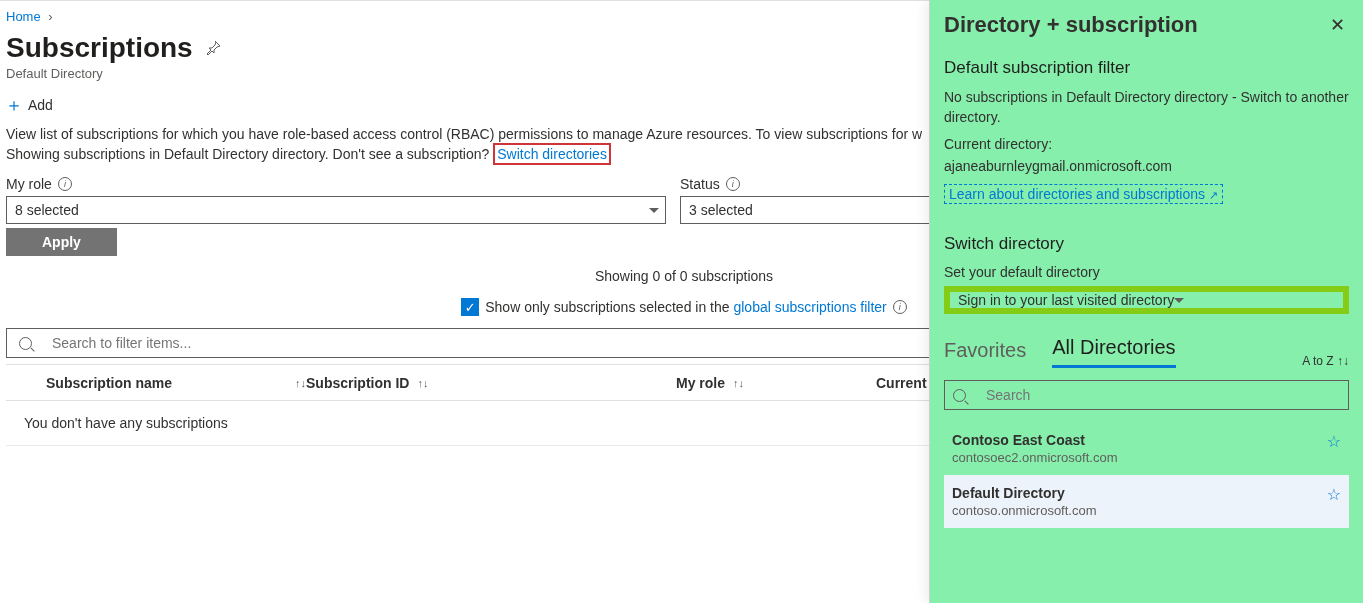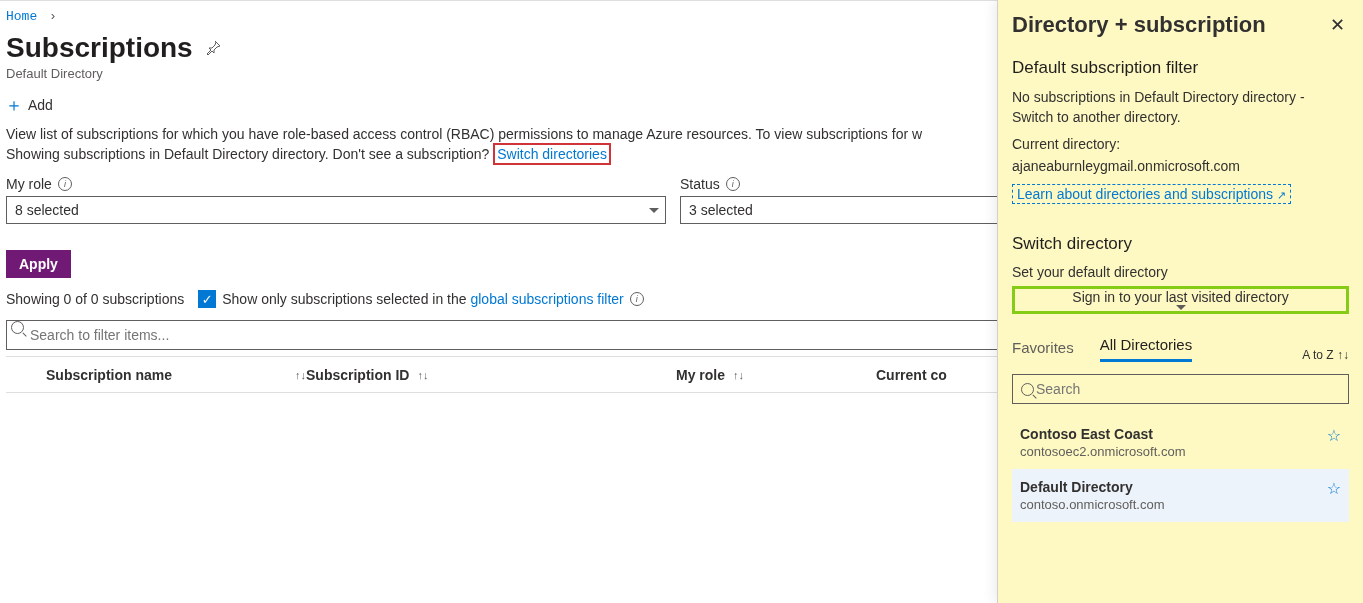--- a/index.html
+++ b/index.html
@@ -16,21 +16,21 @@
 
   
   .main {
     position: absolute;
     left: 0; top: 0; right: 0; bottom: 0;
     padding: 4px 0 0 6px;
     border-top: 1px solid #e1dfdd;
     border-right: 1px solid #e1dfdd;
   }
 
-  .breadcrumb { padding: 4px 0 8px 0; font-family: Liberation Mono, monospace; }
+  .breadcrumb { padding: 4px 0 8px 0; }
   .breadcrumb a { color: #0078d4; text-decoration: none; font-size: 13px; }
   .breadcrumb .chev { color: #605e5c; padding: 0 4px; }
 
   .title-row { display: flex; align-items: center; gap: 12px; }
   .title-row h1 { font-size: 28px; font-weight: 600; color: #201f1e; }
   .pin {
     width: 16px; height: 16px; display: inline-flex;
     align-items: center; justify-content: center;
     cursor: pointer; color: #605e5c;
   }
@@ -63,43 +63,43 @@
     height: 28px; border: 1px solid #605e5c; background: #fff;
     display: flex; align-items: center; justify-content: space-between;
     padding: 0 6px 0 8px; font-size: 14px; cursor: pointer;
   }
   .chevron-down {
     width: 0; height: 0; border-left: 5px solid transparent;
     border-right: 5px solid transparent; border-top: 5px solid #605e5c;
   }
 
   .apply-btn {
-    margin-top: 26px;
-    background: #701a75; color: #fff; border: none;
-    padding: 6px 13px; font-size: 14px; font-weight: 600;
+    margin-top: 4px;
+    background: #737373; color: #fff; border: none;
+    padding: 6px 36px; font-size: 14px; font-weight: 600;
     cursor: pointer;
   }
 
   .status-row {
-    margin-top: 12px; display: flex; align-items: center; gap: 14px; font-size: 14px;
+    margin-top: 12px; display: flex; align-items: center; gap: 14px; font-size: 14px; flex-direction: column;
   }
   .checkbox {
     width: 18px; height: 18px; background: #0078d4;
     display: inline-flex; align-items: center; justify-content: center;
     color: #fff; font-size: 13px; cursor: pointer;
   }
   .show-only { display: flex; align-items: center; gap: 6px; }
   .show-only a { color: #0078d4; text-decoration: none; }
   .lnk { color: #0078d4; }
 
   .search-box {
     margin-top: 12px;
     border: 1px solid #605e5c;
-    height: 30px; display: flex; 
-    padding: 0 4px; gap: 6px; margin-right: 10px;
+    height: 30px; display: flex; align-items: center;
+    padding: 0 12px; gap: 20px; margin-right: 10px;
   }
   .search-box input {
     flex: 1; border: none; outline: none; font-size: 14px;
     background: transparent; color: #323130;
   }
   .mag {
     width: 13px; height: 13px; border: 1.3px solid #605e5c; border-radius: 50%;
     position: relative;
   }
   .mag::after {
@@ -125,21 +125,21 @@
   .th.role { flex: 0 0 200px; }
   .th.cc   { flex: 1; }
   .sort-icon {
     display: inline-flex; flex-direction: row; gap: 0px; color: #605e5c; font-size: 11px;
   }
   .empty-row { padding: 14px 0 14px 18px; font-size: 14px; color: #323130; border-bottom: 1px solid #edebe9; }
 
   
   .panel {
     position: absolute; top: 0; right: 0; bottom: 0;
-    width: 366px; background: #fef9c3;
+    width: 434px; background: #86efac;
     border-left: 1px solid #cfcfcf;
     box-shadow: -3px 0 12px rgba(0,0,0,0.08);
     padding: 10px 14px 0 14px;
     overflow-y: auto;
   }
   .panel-head {
     display: flex; align-items: center; justify-content: space-between;
     margin-bottom: 18px;
   }
   .panel-head h2 { font-size: 22px; font-weight: 600; }
@@ -156,33 +156,33 @@
     text-align: center;
   }
   .ext-icon::after {
     content: "↗"; font-size: 11px; margin-left: 4px; color: #0078d4;
   }
 
   .switch-section { margin-top: 30px; }
   .label-sm { font-size: 14px; margin: 8px 0 6px 0; }
 
   .dd2 {
-    border: 3px solid #84cc16; height: 28px;
+    border: 6px solid #84cc16; height: 28px;
     display: flex; align-items: center; 
-    padding: 0 8px; font-size: 14px; cursor: pointer; flex-direction: column;
+    padding: 0 8px; font-size: 14px; cursor: pointer;
   }
 
   .tabs { display: flex; align-items: flex-end; gap: 26px; margin-top: 22px; }
-  .tab { font-size: 15px; color: #605e5c; cursor: pointer; padding-bottom: 6px; }
+  .tab { font-size: 20px; color: #605e5c; cursor: pointer; padding-bottom: 6px; }
   .tab.active { color: #201f1e; font-weight: 400; border-bottom: 3px solid #0078d4; }
   .tabs .right { margin-left: auto; font-size: 12px; color: #323130; cursor: pointer; display: flex; align-items: center; gap: 2px; }
 
   .search2 {
     margin-top: 12px; border: 1px solid #605e5c; height: 30px;
-    display: flex; align-items: center; padding: 0 8px; gap: 2px;
+    display: flex; align-items: center; padding: 0 8px; gap: 20px;
   }
   .search2 input { flex: 1; border: none; outline: none; font-size: 14px; background: transparent; }
 
   .dir-list { margin-top: 12px; }
   .dir-item {
     padding: 10px 8px;
     display: flex; justify-content: space-between; 
     cursor: pointer;
   }
   .dir-item.selected { background: #edf3fb; }
@@ -275,20 +275,21 @@
         <span class="sort-icon">↑↓</span>
       </div>
       <div class="th role">
         <span>My role</span>
         <span class="sort-icon">↑↓</span>
       </div>
       <div class="th cc">
         <span>Current co</span>
       </div>
     </div>
+    <div class="empty-row">You don't have any subscriptions</div>
   </div>
 </div>
 
 <div class="panel">
   <div class="panel-head">
     <h2>Directory + subscription</h2>
     <span class="close-x">✕</span>
   </div>
 
   <div class="section-title">Default subscription filter</div>

